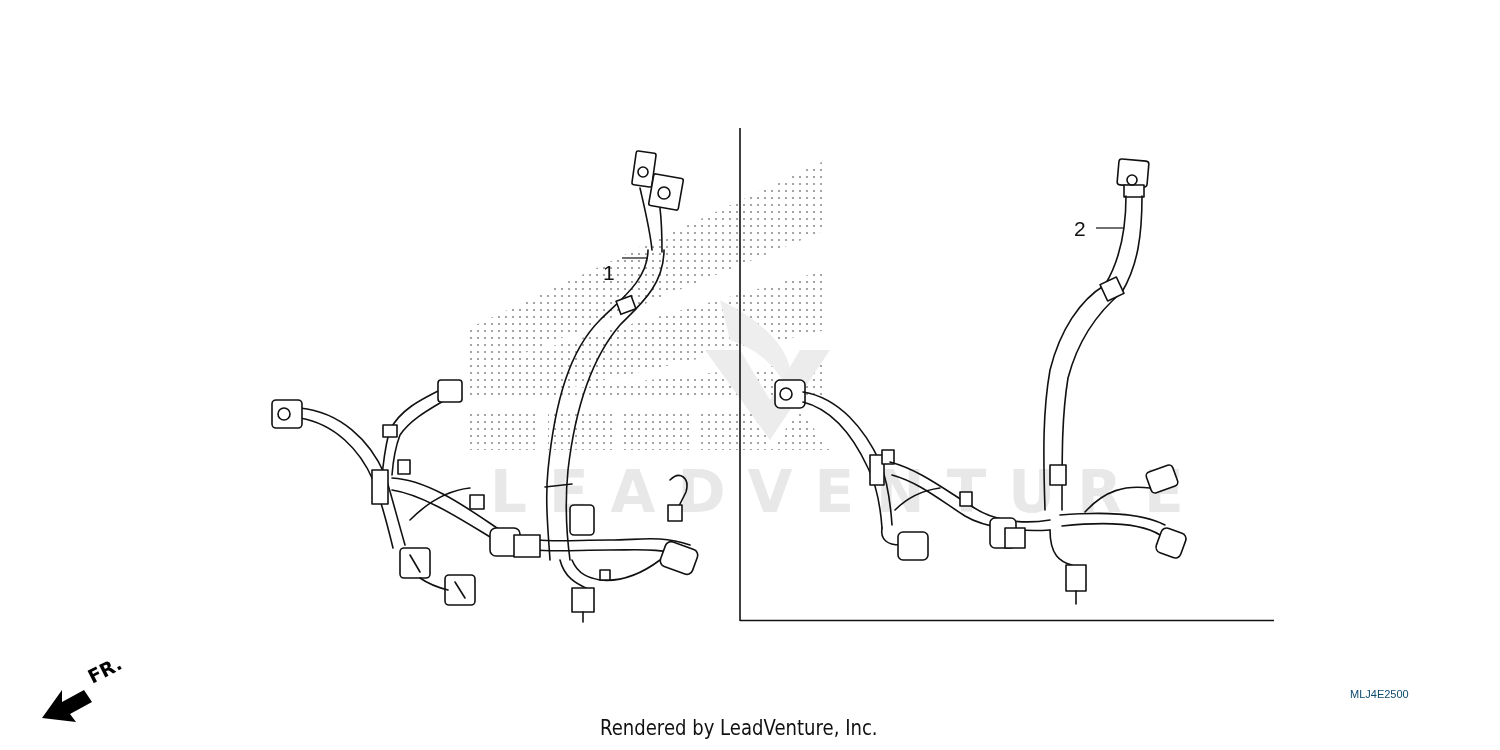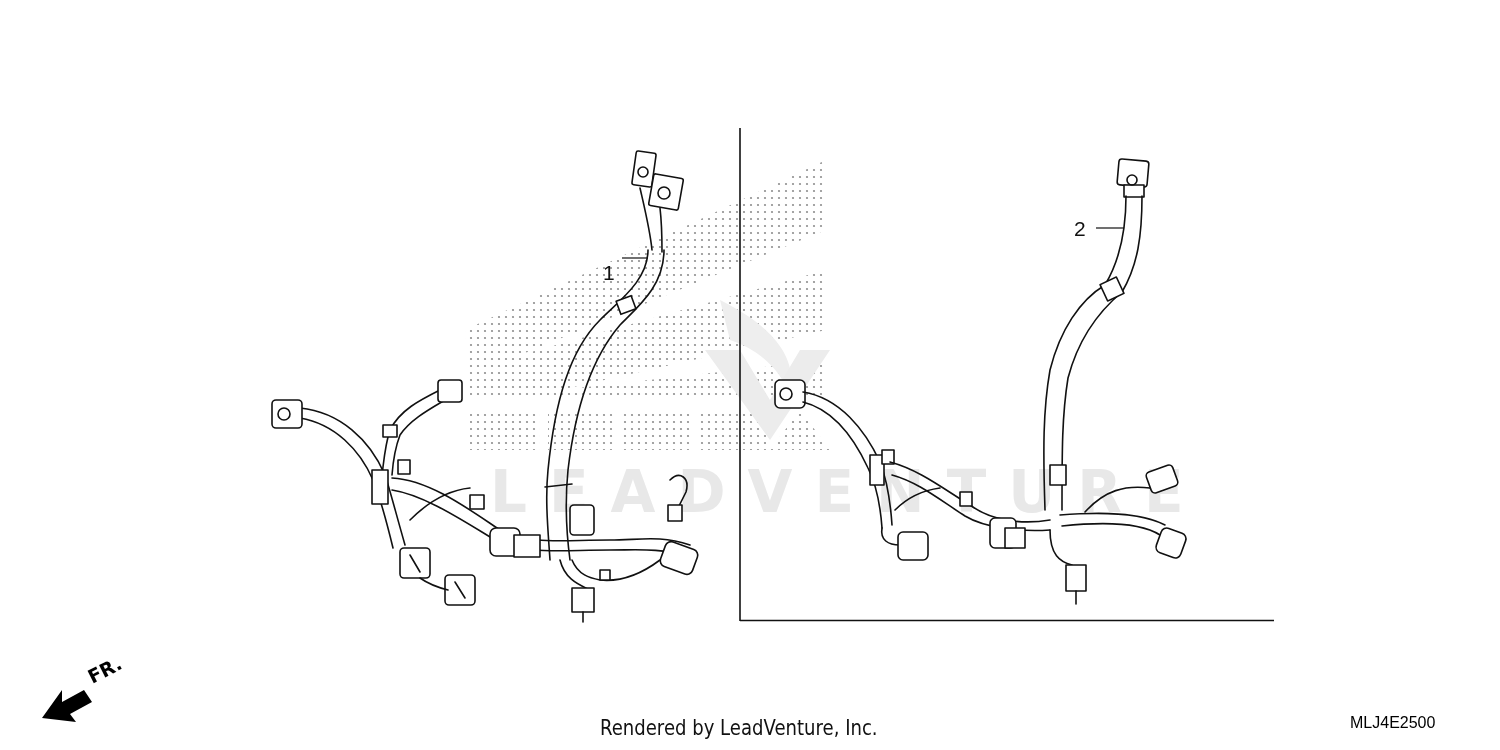--- a/index.html
+++ b/index.html
@@ -1,20 +1,20 @@
 <!DOCTYPE html>
 <html><head>
   <meta charset="utf-8">
   <style>
     html, body { margin: 0; padding: 0; background: #ffffff; }
     body { width: 1500px; height: 750px; position: relative; overflow: hidden; font-family: "Liberation Sans", sans-serif; }
     .canvas { position: absolute; left: 0; top: 0; width: 1500px; height: 750px; }
     .callout { position: absolute; font-family: "Liberation Sans", sans-serif; font-size: 21px; color: #111; line-height: 1; }
     .footer-credit { position: absolute; left: 600px; top: 716px; font-family: "DejaVu Sans", sans-serif; font-size: 21px; color: #111; letter-spacing: 0px; transform: scaleX(0.86); transform-origin: left top; white-space: nowrap; }
-    .diagram-code { position: absolute; left: 1350px; top: 714px; font-family: "Liberation Sans", sans-serif; font-size: 16px; color: #000000; }
+    .diagram-code { position: absolute; left: 1350px; top: 688px; font-family: "Liberation Sans", sans-serif; font-size: 11px; color: #0c4a6e; }
     .fr-label { position: absolute; left: 84px; top: 668px; font-family: "DejaVu Sans", sans-serif; font-weight: bold; font-size: 19px; color: #000; transform: rotate(-27deg); transform-origin: left top; }
   </style>
 </head>
 <body>
 
 <svg class="canvas" width="1500" height="750" viewBox="0 0 1500 750" xmlns="http://www.w3.org/2000/svg">
   <defs>
     <pattern id="dots" x="0" y="0" width="7" height="7" patternUnits="userSpaceOnUse">
       <circle cx="2" cy="2" r="1.1" fill="#7a7a7a"></circle>
     </pattern>

